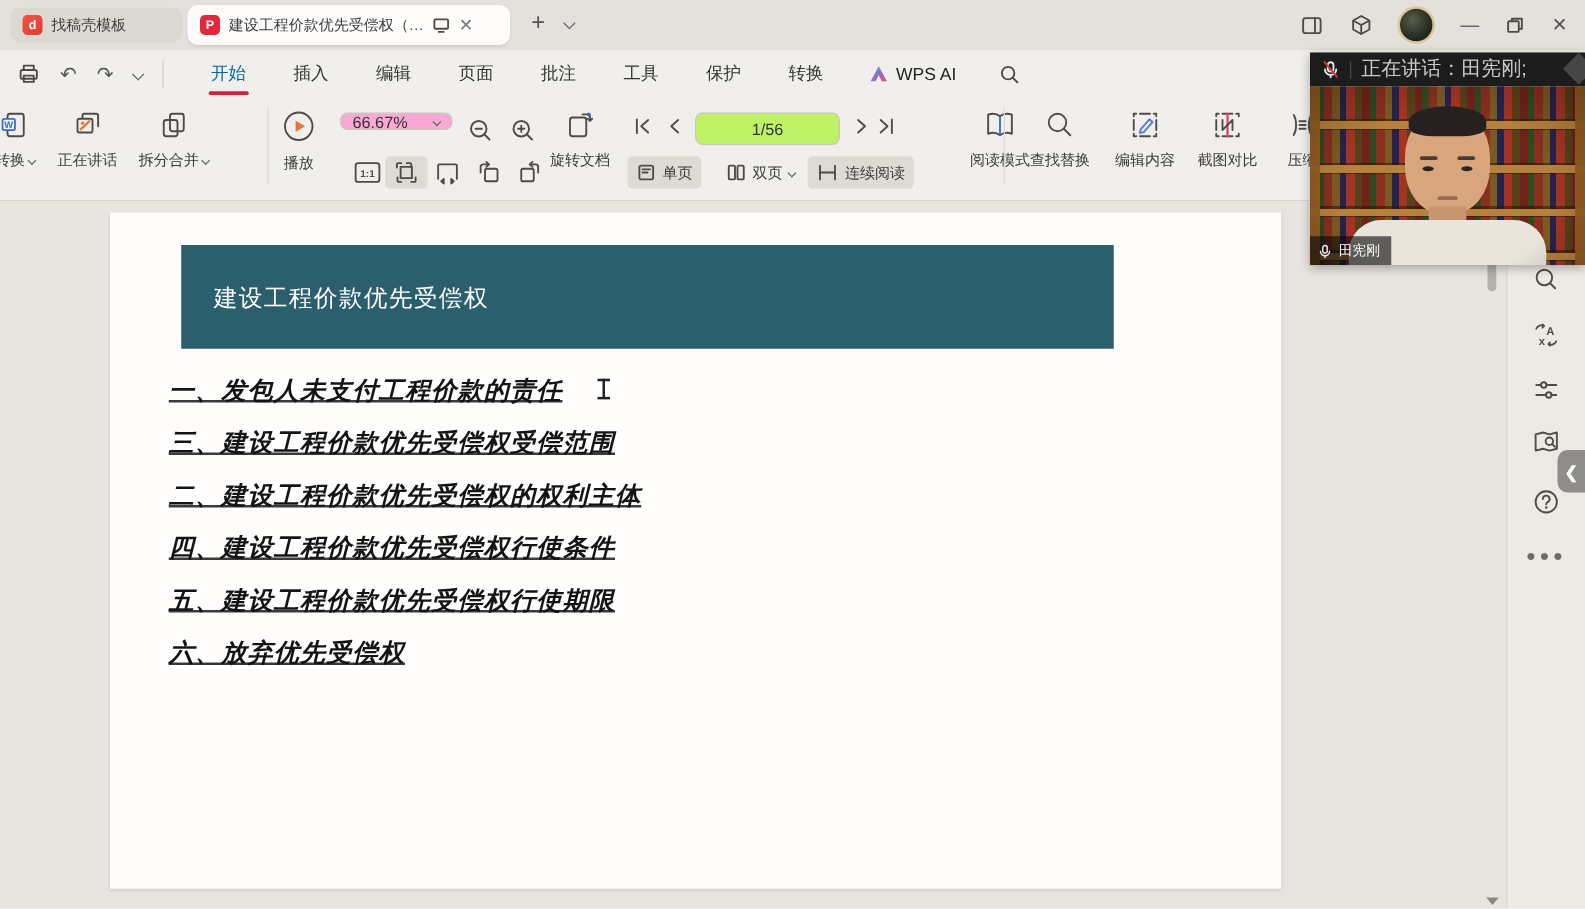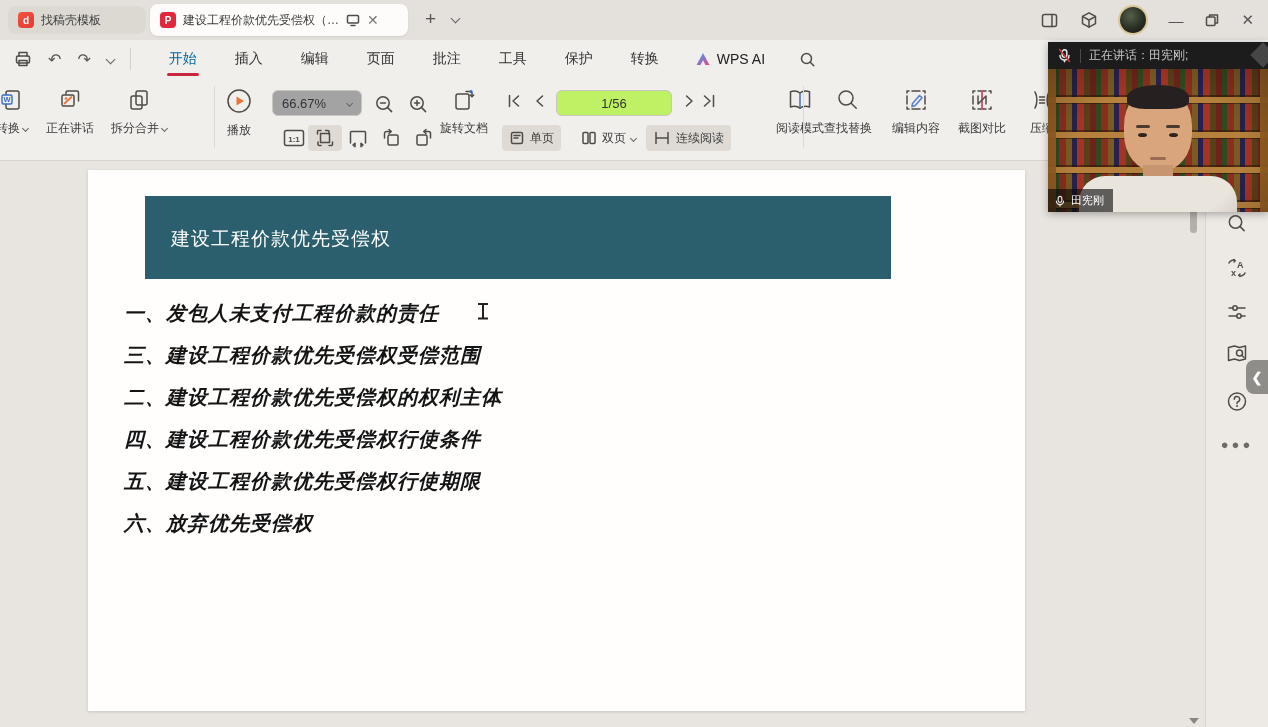--- a/index.html
+++ b/index.html
@@ -33,53 +33,53 @@
   .menu-item { position:relative; padding:6px 2px; }
   .menu-item.active { color:#0369a1; font-weight:normal; }
   .menu-item.active::after { content:""; position:absolute; left:0; right:0; bottom:-2px; height:3px; border-radius:2px; background:#c8273e; }
   .wpsai { display:flex; align-items:center; gap:6px; font-size:14px; color:#222; }
 
   
   .toolbar { position:absolute; left:0; top:78px; width:1268px; height:83px; background:#f1efec; border-bottom:1px solid #d8d4cf; }
   .tbtn { position:absolute; top:10px; display:flex; flex-direction:column; align-items:center; gap:8px; font-size:12px; color:#3a3a3a; }
   .tbtn .lbl { display:flex; align-items:center; gap:3px; white-space:nowrap; }
   .sep { position:absolute; top:8px; width:1px; height:62px; background:#ddd9d3; }
-  .zoombox { position:absolute; left:272px; top:12px; width:90px; height:26px; background:#a3a3a3; border:1px solid #c9c5bf; border-radius:6px; display:flex; align-items:center; justify-content:space-between; padding:0 9px; font-size:13px; color:#333; }
+  .zoombox { position:absolute; left:272px; top:12px; width:90px; height:14px; background:#f9a8d4; border:1px solid #c9c5bf; border-radius:6px; display:flex; align-items:center; justify-content:space-between; padding:0 9px; font-size:13px; color:#333; }
   .miniicon { position:absolute; top:16px; }
   .row2 { position:absolute; top:47px; height:26px; display:flex; align-items:center; justify-content:center; border-radius:4px; font-size:12px; color:#3a3a3a; gap:5px; padding:0 7px; white-space:nowrap; }
   .hl { background:#dfdbd4; }
   .pageinput { position:absolute; left:556px; top:12px; width:116px; height:26px; background:#bef264; border:1px solid #c9c5bf; border-radius:6px; text-align:center; font-size:13px; color:#333; font-family:"Liberation Sans",sans-serif; }
   .navg { position:absolute; top:15px; }
 
   
   .docarea { position:absolute; left:0; top:161px; width:1205px; height:566px; background:#e8e4df; }
   .page { position:absolute; left:88px; top:9px; width:937px; height:541px; background:#fffefd; box-shadow:0 1px 3px rgba(0,0,0,.14); }
   .titleblock { position:absolute; left:57px; top:26px; width:746px; height:83px; background:#2b5f6d; }
   .titleblock .t { position:absolute; left:26px; top:30px; color:#fff; font-size:19px; letter-spacing:1px; }
-  .outline { position:absolute; left:36px; top:122px; list-style:none; }
+  .outline { position:absolute; left:47px; top:122px; list-style:none;text-decoration:underline; }
   .outline li { font-family:"Liberation Serif", serif; font-style:italic; font-weight:bold; font-size:20px; color:#141414; line-height:42px; letter-spacing:1px; }
   .ibeam { position:absolute; left:390px; top:133px; width:10px; height:16px; }
   .ibeam::before { content:""; position:absolute; left:4px; top:0; bottom:0; width:1.5px; background:#222; }
   .ibeam::after { content:""; position:absolute; left:0; right:0; top:0; height:1.5px; background:#222; box-shadow:0 14.5px 0 #222; }
 
   
   .vscroll { position:absolute; left:1189px; top:161px; width:9px; height:566px; }
   .vthumb { position:absolute; left:1px; top:6px; width:7px; height:66px; background:#b3afa9; border-radius:4px; }
   .sarrow { position:absolute; left:0; bottom:3px; width:0; height:0; border-left:5px solid transparent; border-right:5px solid transparent; border-top:6px solid #8b8780; }
 
   
   .sidebar { position:absolute; left:1205px; top:161px; width:63px; height:566px; background:#edeae5; border-left:1px solid #d8d4cf; }
   .sbicon { position:absolute; left:50%; transform:translateX(-50%); }
   .collapse-tab { position:absolute; left:1246px; top:360px; width:22px; height:34px; background:#8f8d8a; border-radius:8px 0 0 8px; color:#fff; display:flex; align-items:center; justify-content:center; font-size:13px; font-weight:bold; }
   .dots { letter-spacing:3px; color:#6e6a65; font-size:13px; }
 
   
   .videowin { position:absolute; left:1048px; top:42px; width:220px; height:170px; z-index:50; box-shadow:0 2px 8px rgba(0,0,0,.3); }
   .vhead { position:absolute; left:0; top:0; right:0; height:27px; background:#1c1c1c; display:flex; align-items:center; gap:8px; padding:0 9px; }
-  .vhead .status { color:#c9c9c9; font-size:12px; white-space:nowrap; }
+  .vhead .status { color:#c9c9c9; font-size:16px; white-space:nowrap; }
   .vhead .vsep { width:1px; height:14px; background:#4a4a4a; }
   .vhead .corner { position:absolute; right:-4px; top:4px; width:18px; height:18px; background:#6a6a6a; transform:rotate(45deg); opacity:.55; }
   .vbody { position:absolute; left:0; top:27px; right:0; bottom:0; overflow:hidden;
     background:
       linear-gradient(90deg, rgba(150,95,35,.95) 0 8px, rgba(0,0,0,0) 8px calc(100% - 8px), rgba(150,95,35,.95) calc(100% - 8px)),
       repeating-linear-gradient(180deg, rgba(0,0,0,0) 0 26px, rgba(40,20,5,.55) 26px 28px, #b5813c 28px 34px, rgba(30,15,5,.5) 34px 35px),
       repeating-linear-gradient(90deg, #6e2219 0 6px, #30491f 6px 11px, #8a2e1e 11px 18px, #7a5a22 18px 24px, #26224e 24px 29px, #a33425 29px 36px, #584018 36px 42px);
   }
   .vshade { position:absolute; inset:0; background:radial-gradient(ellipse at 50% 60%, rgba(0,0,0,0) 55%, rgba(0,0,0,.25) 100%); }
   .head { position:absolute; left:50%; top:18px; transform:translateX(-50%); width:68px; height:84px; background:#d9a57c; border-radius:46% 46% 44% 44%; }

